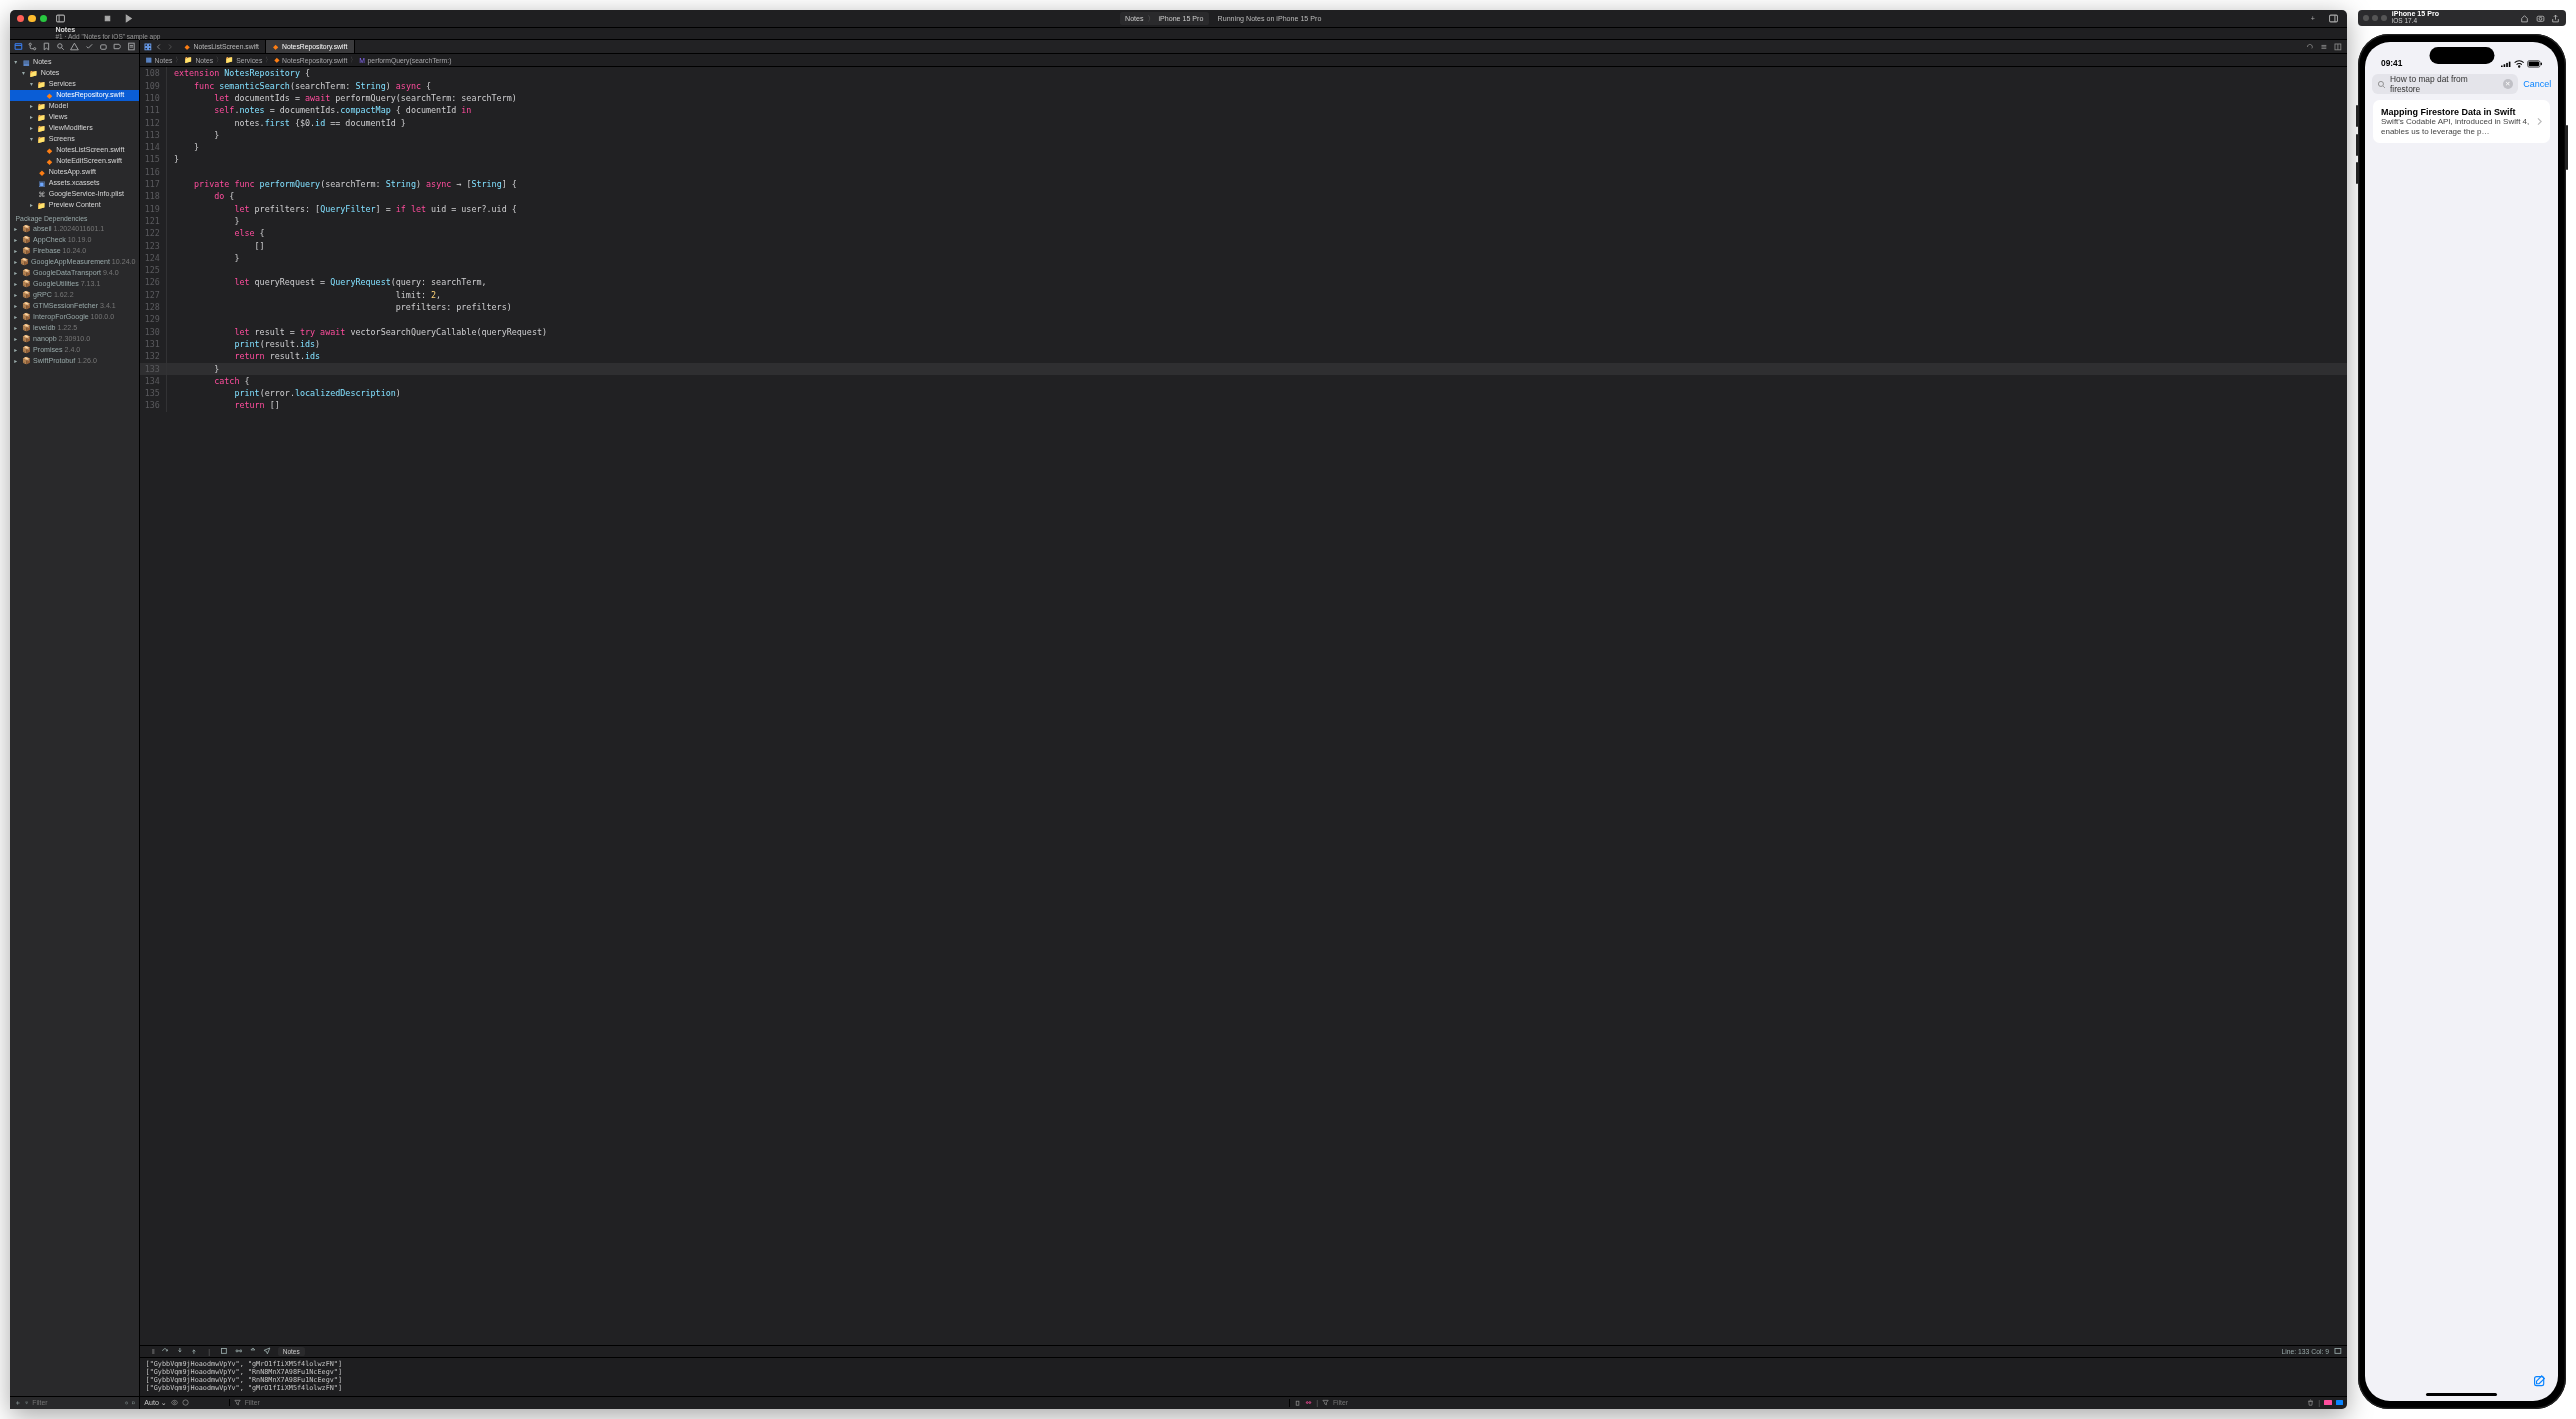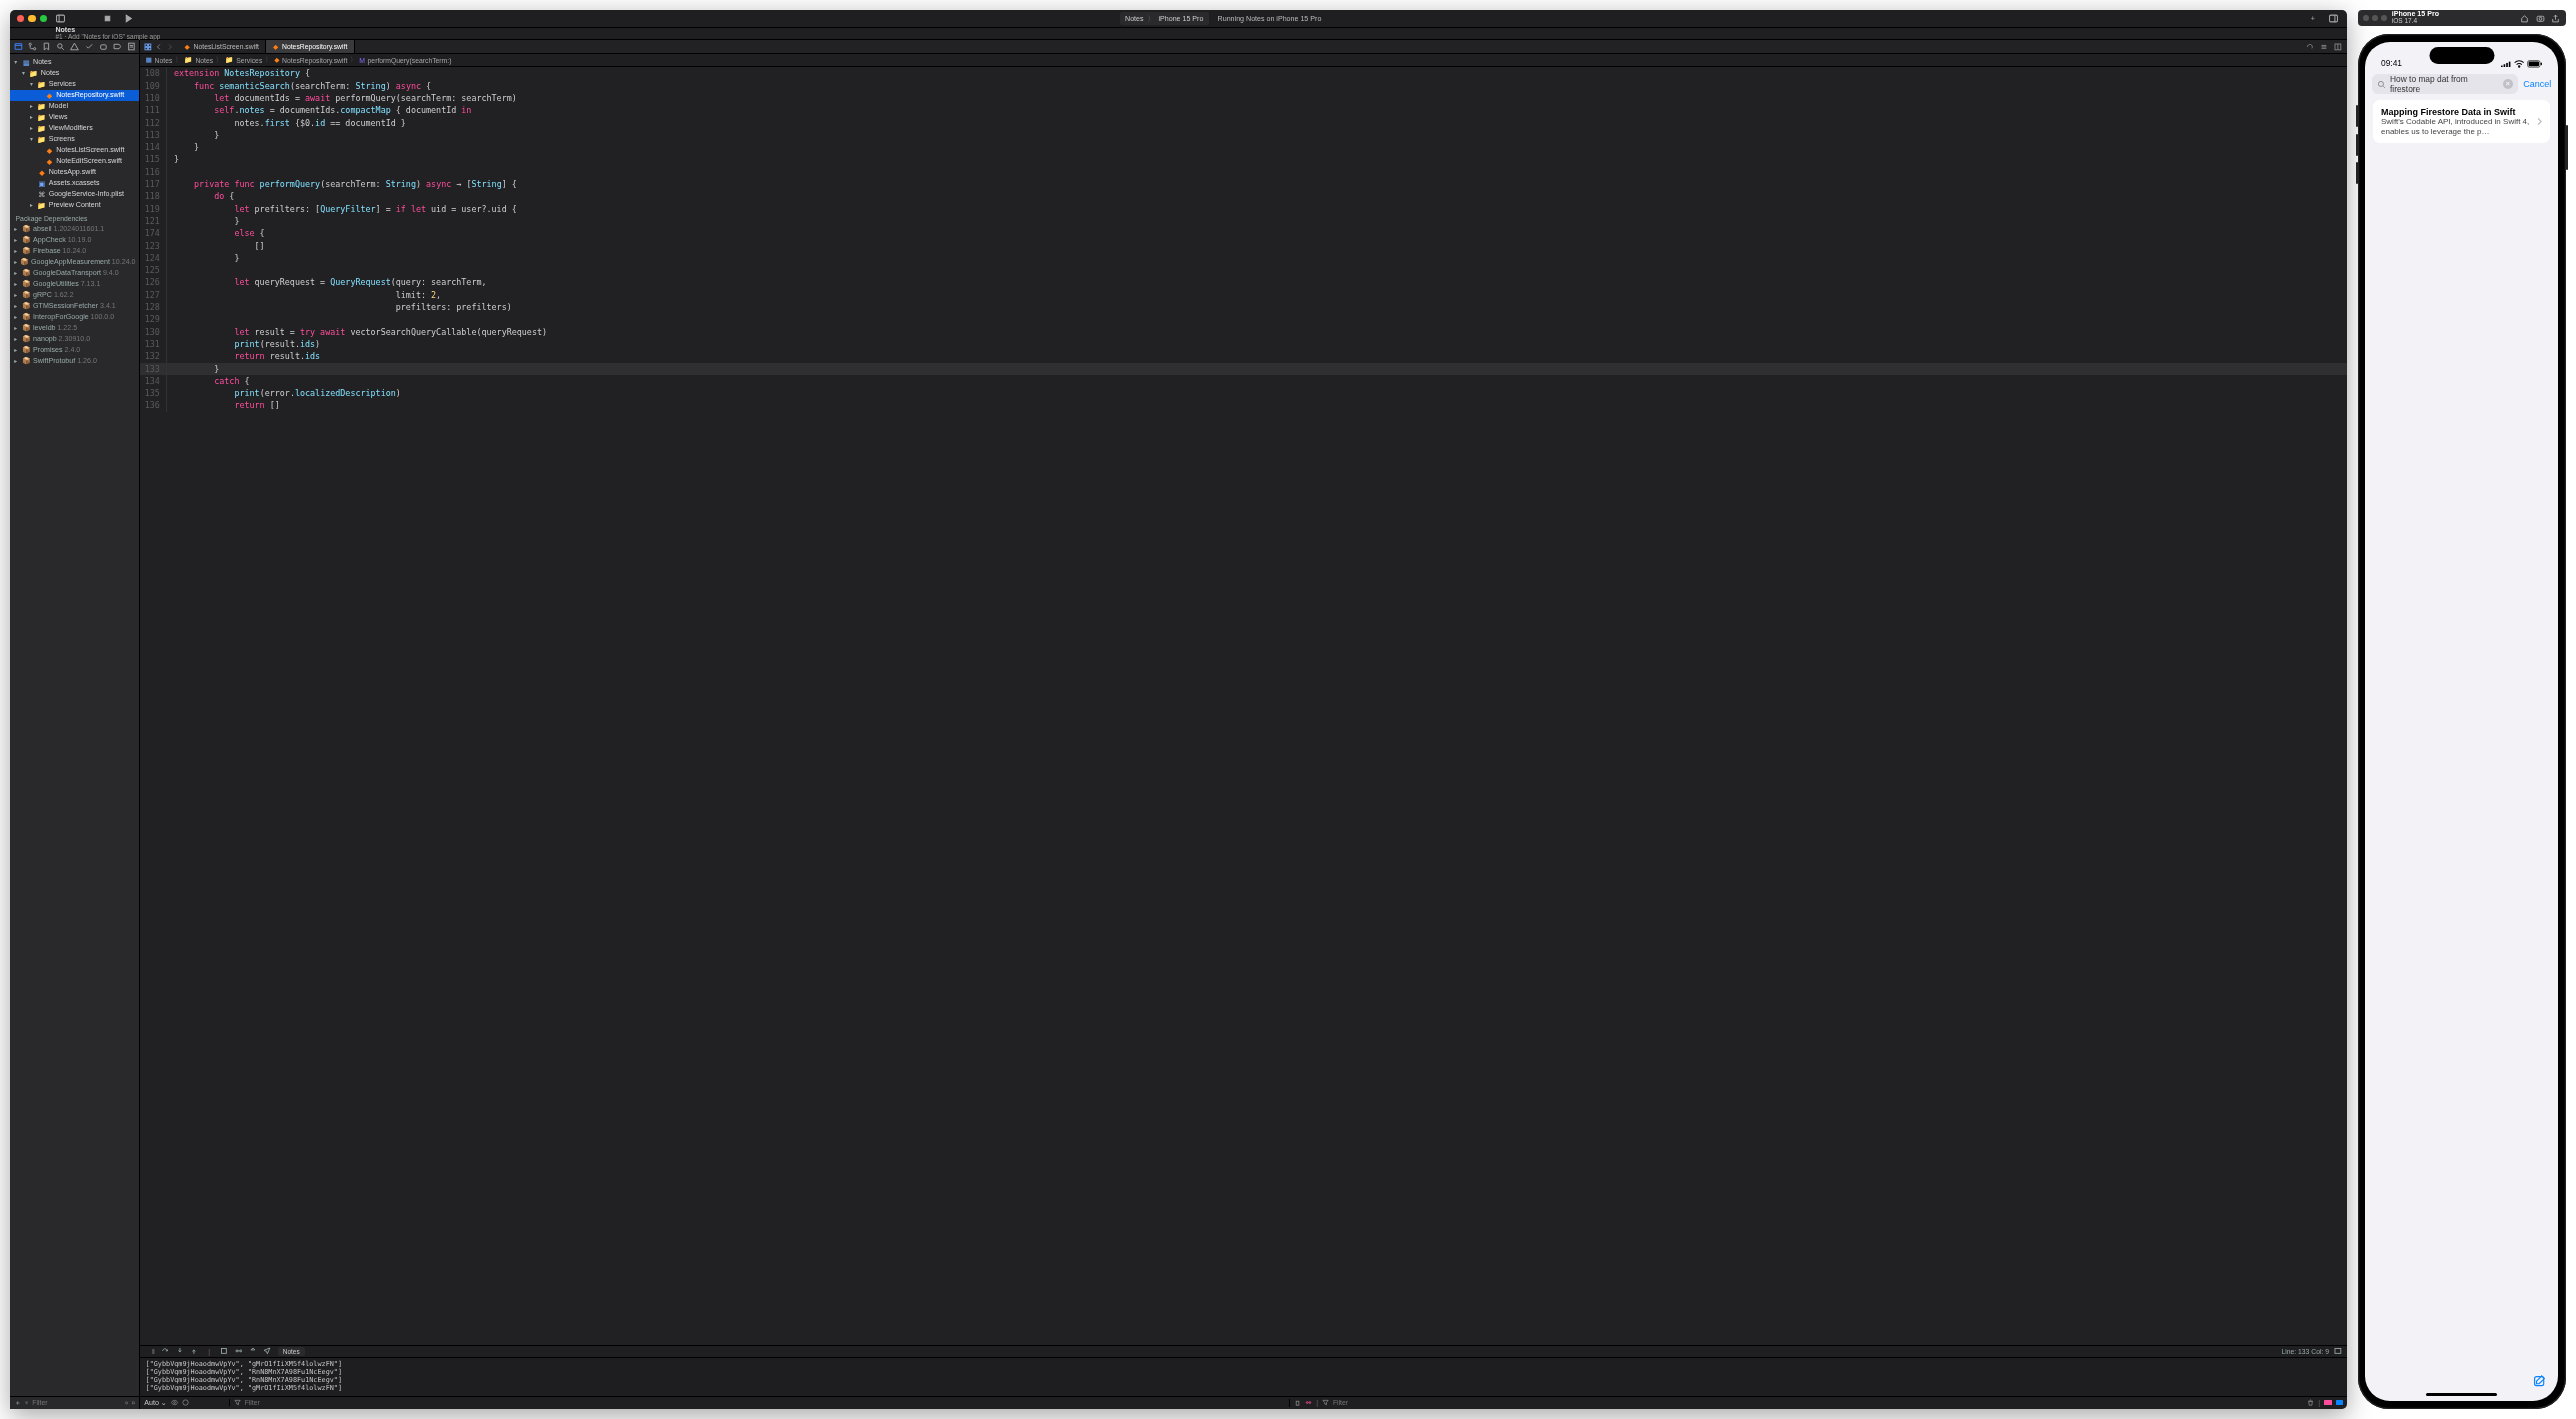--- a/index.html
+++ b/index.html
@@ -232,21 +232,21 @@
   .screen{
     flex:1;background:#f2f2f7;border-radius:25px;overflow:hidden;
     display:flex;flex-direction:column;color:#000;position:relative;
   }
   .notch{
     position:absolute;top:5.2px;left:50%;transform:translateX(-50%);
     width:65px;height:17px;background:#000;border-radius:9px;z-index:5;
   }
   .sbar{
     height:29px;display:flex;align-items:flex-end;justify-content:space-between;
-    padding:0 15.6px 2.6px;font-weight:400;font-size:8.4px;
+    padding:0 15.6px 2.6px;font-weight:700;font-size:8.4px;
   }
   .sbar .sicons{display:flex;gap:2.6px;align-items:center;}
   .searchrow{
     display:flex;align-items:center;padding:3.9px 6.5px;gap:5.2px;
   }
   .sfield{
     flex:1;background:#e4e4ea;border-radius:5.8px;height:19.5px;
     display:flex;align-items:center;padding:0 5.2px;gap:3.9px;color:#333;
     font-size:8.4px;
   }
@@ -621,21 +621,21 @@
           </div>
           <div class="line">
             <span class="ln">119</span>
             <span class="src"><span class="kw">            let</span><span> prefilters: [</span><span class="typ">QueryFilter</span><span>] = </span><span class="kw">if let</span><span> uid = user?.uid {</span></span>
           </div>
           <div class="line">
             <span class="ln">121</span>
             <span class="src"><span>            }</span></span>
           </div>
           <div class="line">
-            <span class="ln">174</span>
+            <span class="ln">122</span>
             <span class="src"><span class="kw">            else</span><span> {</span></span>
           </div>
           <div class="line">
             <span class="ln">123</span>
             <span class="src"><span>                []</span></span>
           </div>
           <div class="line">
             <span class="ln">124</span>
             <span class="src"><span>            }</span></span>
           </div>

